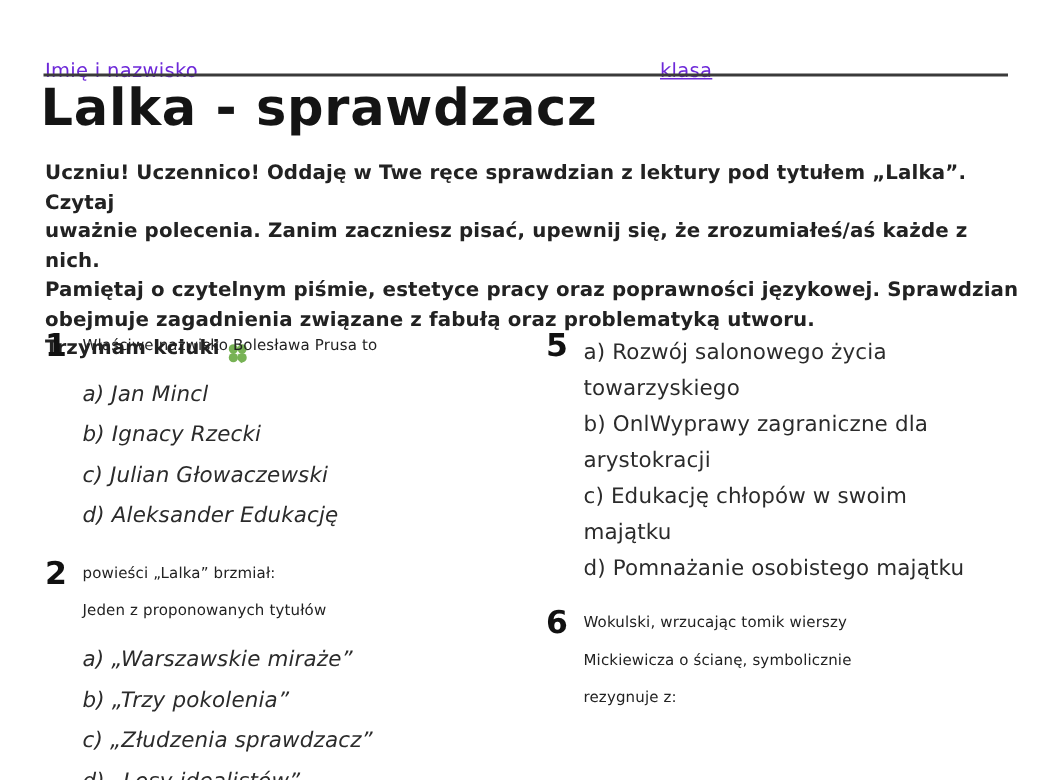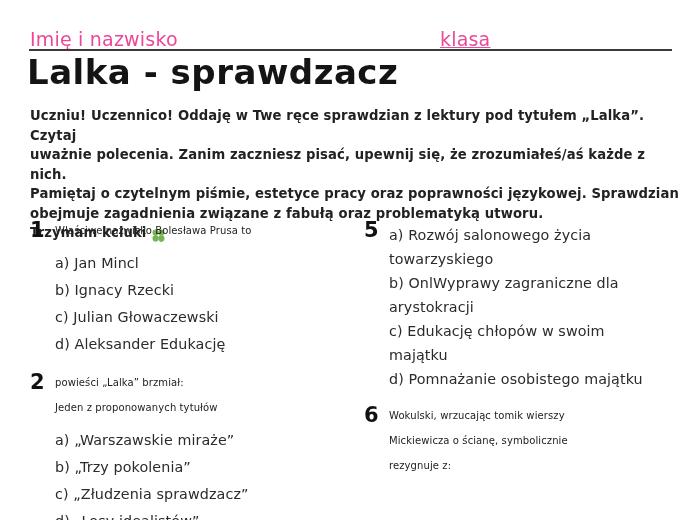--- a/index.html
+++ b/index.html
@@ -1,20 +1,20 @@
 <!DOCTYPE html>
 <html><head>
 <meta charset="utf-8">
 <style>
   * { margin:0; padding:0; box-sizing:border-box; }
   html,body { width:700px; height:520px; background:#ffffff; }
   body { font-family:"DejaVu Sans","Liberation Sans",sans-serif; color:#222; overflow:hidden; }
   .page { position:relative; width:700px; height:520px; background:#fff; }
 
-  .hdr-label { position:absolute; top:28px; font-size:19px; font-weight:500; color:#ec4899; letter-spacing:.2px; }
+  .hdr-label { position:absolute; top:40px; font-size:13px; font-weight:500; color:#6d28d9; letter-spacing:.2px; }
   .hdr-name { left:30px; }
   .hdr-class { left:440px;text-decoration:underline; }
   .divider { position:absolute; left:29px; top:49px; width:643px; height:2px; background:#3a3a3a; }
 
   .title { position:absolute; left:27px; top:52px; font-size:34px; font-weight:800; color:#141414; letter-spacing:.5px; }
 
   .intro { position:absolute; left:30px; top:106px; width:652px; }
   .intro-line { font-size:13.2px; line-height:19.5px; font-weight:600; color:#222; letter-spacing:.1px; }
   .goodluck { display:flex; align-items:flex-end; gap:5px; }
   .clover { width:15px; height:15px; margin-top:2px; }
@@ -23,21 +23,21 @@
   .col-left { left:30px; top:218px; width:328px; }
   .col-right { left:364px; top:218px; width:334px; }
 
   .question { display:flex; margin-bottom:12px; }
   .q-num { width:25px; flex:0 0 25px; font-size:21px; font-weight:800; line-height:25px; color:#111; }
   .q-body { flex:1; }
   .q-line { font-size:10px; line-height:25px; font-weight:500; color:#222; letter-spacing:.1px; }
   .q-options { margin-top:7px; }
   .col-right .q-options { margin-top:5px; }
   .opt-line { font-size:14.3px; font-weight:400; color:#2b2b2b; letter-spacing:.1px; }
-  .col-left .opt-line { line-height:27px; }
+  .col-left .opt-line { line-height:27px;font-style:italic; }
   .col-right .opt-line { line-height:24px; }
 </style>
 </head>
 <body>
 
 <div class="page">
 
   <div class="hdr-label hdr-name">Imię i nazwisko</div>
   <div class="hdr-label hdr-class">klasa</div>
   <div class="divider"></div>

